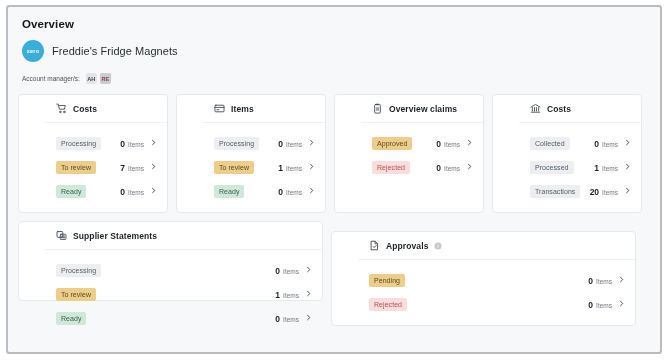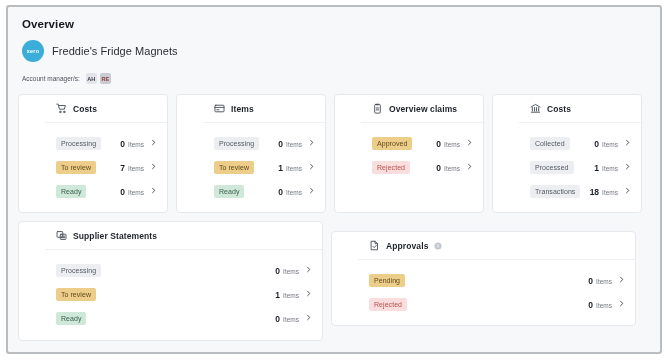--- a/index.html
+++ b/index.html
@@ -327,30 +327,30 @@
                   <span class="count">1</span>
                   <span class="unit">Items</span>
                   <span class="chev"><svg viewBox="0 0 16 16" width="7" height="7" fill="none" stroke="#3b414a" stroke-width="2" stroke-linecap="round" stroke-linejoin="round">
                       <path d="M5.8 2.8 11 8l-5.2 5.2"></path>
                     </svg></span>
                 </div>
               </div>
               <div class="row">
                 <span class="badge gray">Transactions</span>
                 <div class="row-right">
-                  <span class="count">18</span>
-                  <span class="unit">Items</span>
-                  <span class="chev"><svg viewBox="0 0 16 16" width="7" height="7" fill="none" stroke="#3b414a" stroke-width="2" stroke-linecap="round" stroke-linejoin="round">
-                      <path d="M5.8 2.8 11 8l-5.2 5.2"></path>
-                    </svg></span>
-                </div>
-              </div>
-            </div>
-          </div>
-          <div class="card w-half" style="height: 120px;">
+                  <span class="count">20</span>
+                  <span class="unit">Items</span>
+                  <span class="chev"><svg viewBox="0 0 16 16" width="7" height="7" fill="none" stroke="#3b414a" stroke-width="2" stroke-linecap="round" stroke-linejoin="round">
+                      <path d="M5.8 2.8 11 8l-5.2 5.2"></path>
+                    </svg></span>
+                </div>
+              </div>
+            </div>
+          </div>
+          <div class="card w-half" style="height: 80px;">
             <div class="card-head">
               <span style="display: flex;">
                 <svg class="head-icon" viewBox="0 0 16 16" fill="none" stroke="currentColor" stroke-width="1.3" stroke-linecap="round" stroke-linejoin="round">
                   <rect x="1.5" y="2.3" width="8.3" height="8.3" rx="1"></rect>
                   <rect x="6.2" y="6.2" width="8.3" height="7.5" rx="1"></rect>
                   <path d="M8.2 9h4.3M8.2 11.2h4.3"></path>
                 </svg>
               </span>
               <span class="card-title">Supplier Statements</span>
             </div>

